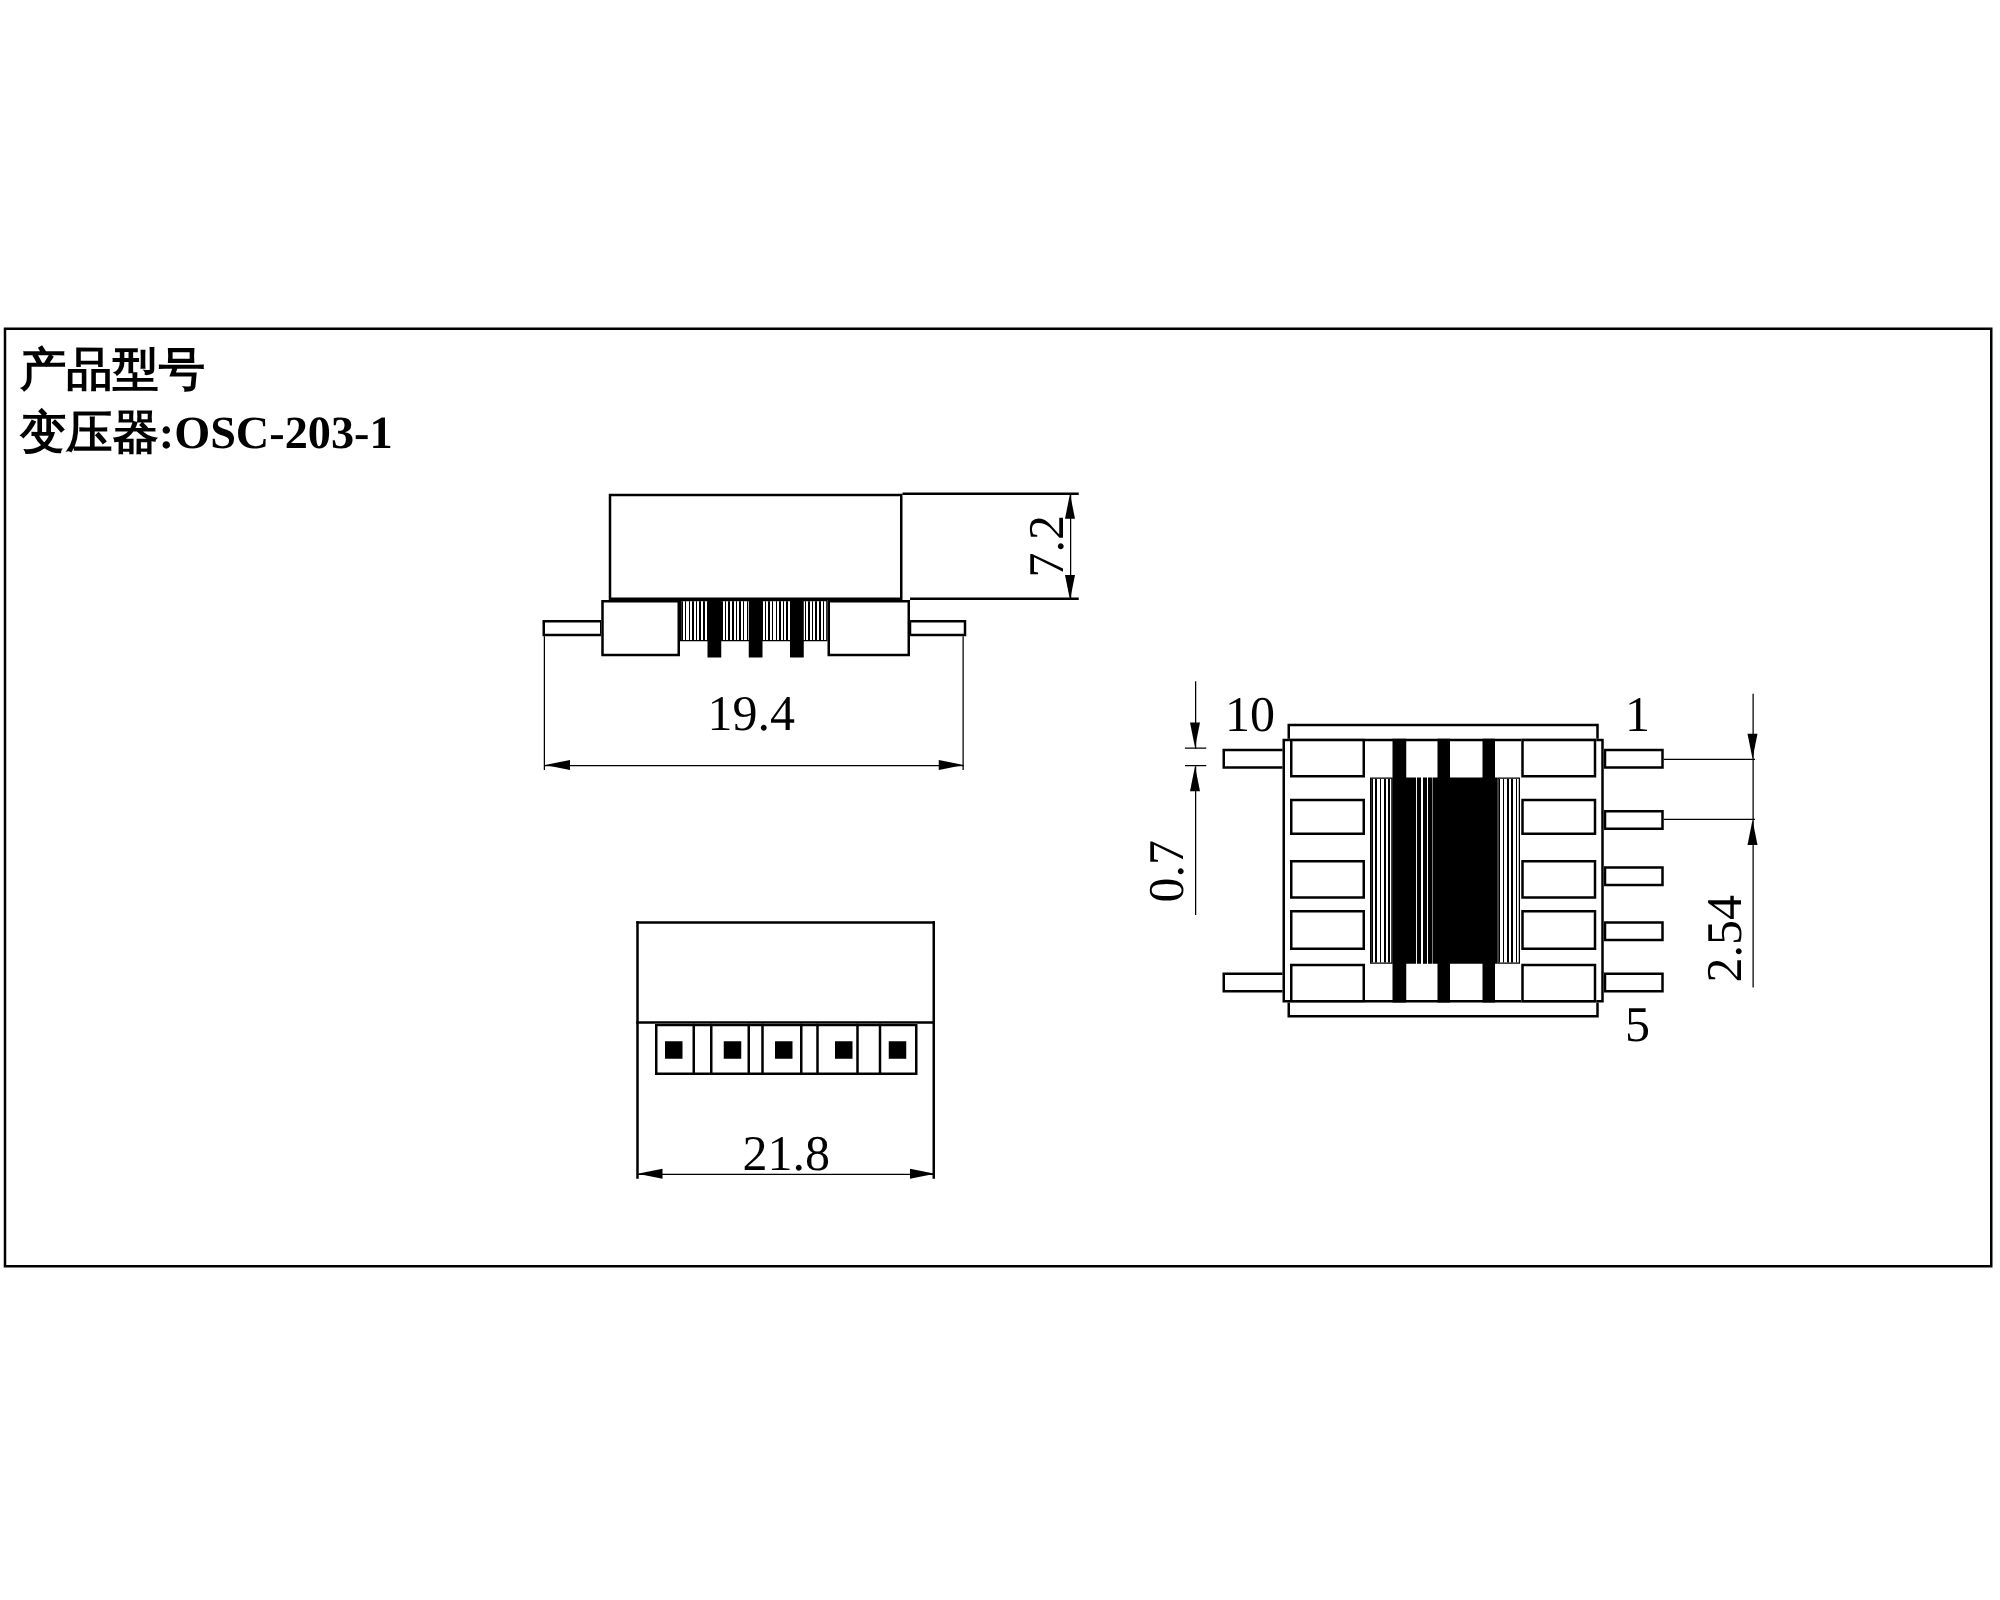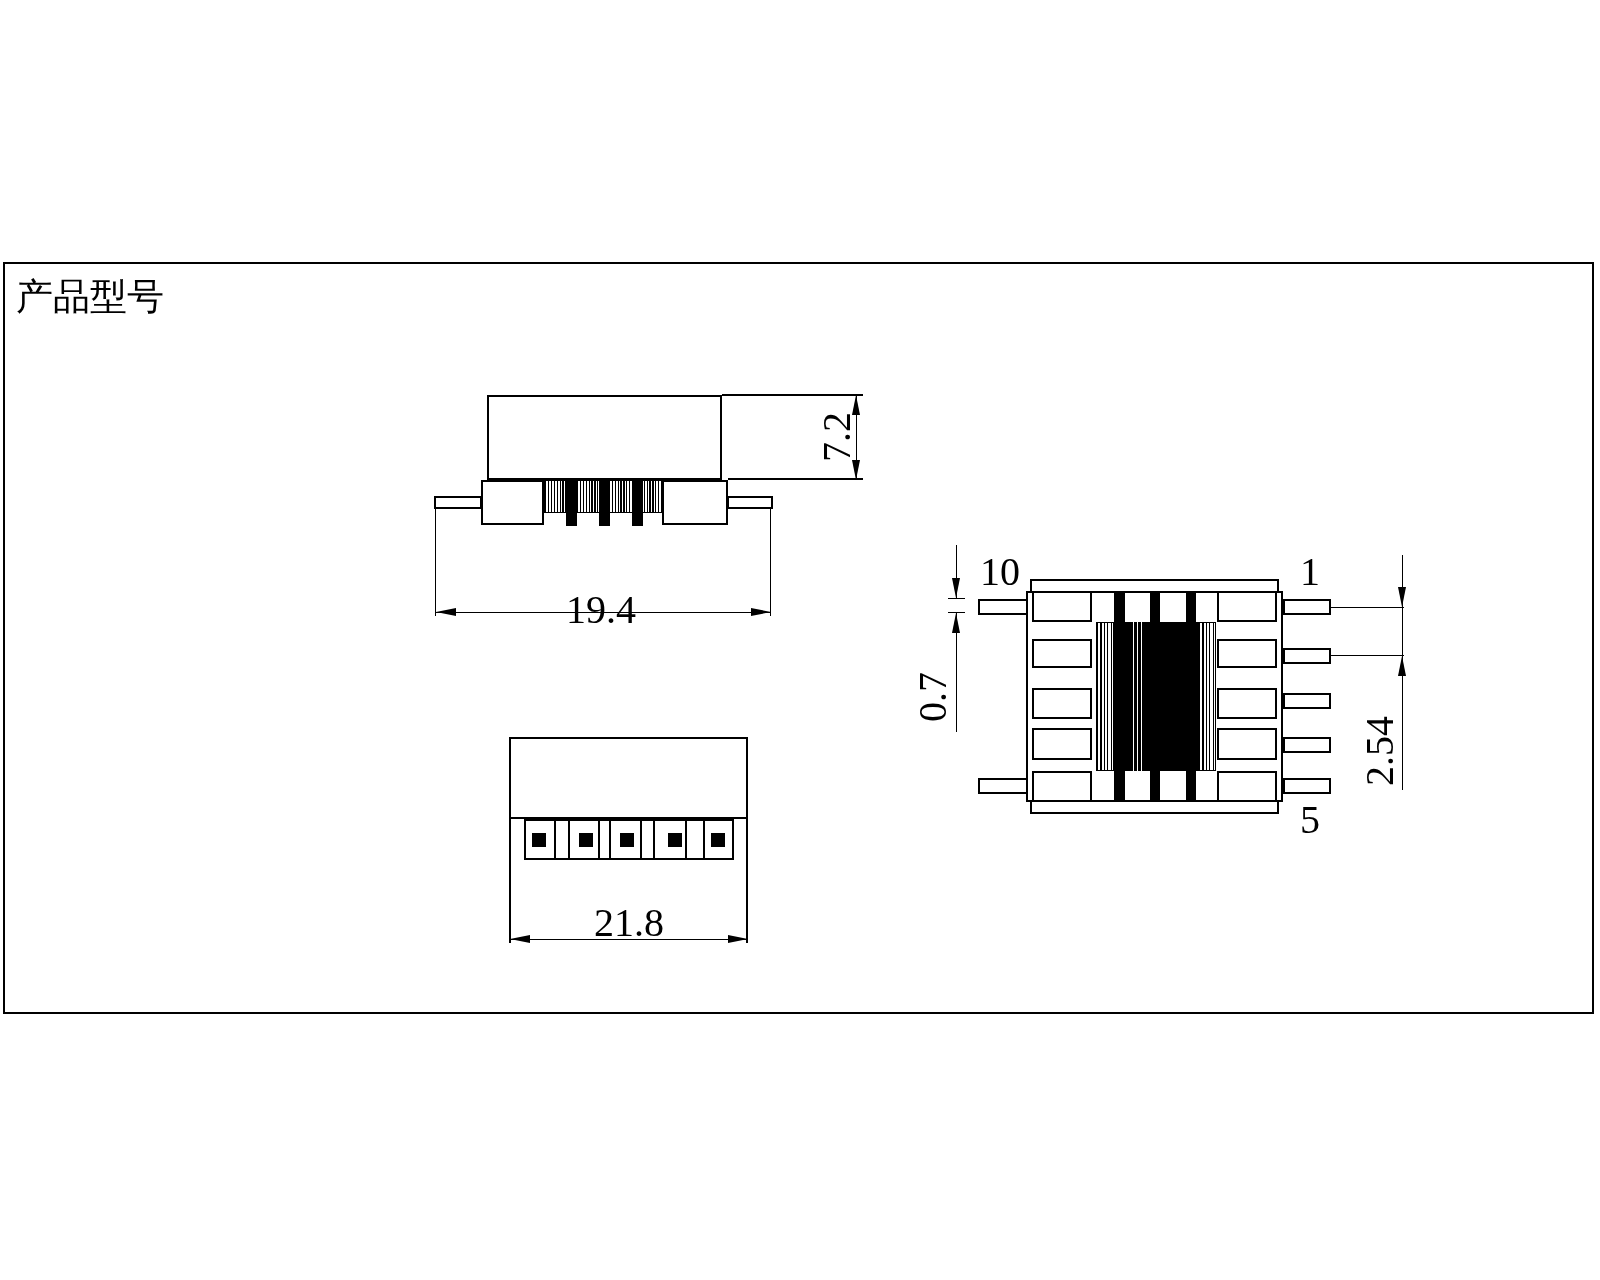--- a/index.html
+++ b/index.html
@@ -19,31 +19,32 @@
   .hatchw{background:repeating-linear-gradient(to right,#fff 0 1px,#000 1px 4.2px);}
   
   .dim{position:absolute;font-size:40px;line-height:40px;text-align:center;white-space:nowrap;}
   .vdim{position:absolute;font-size:40px;line-height:40px;height:40px;text-align:center;white-space:nowrap;
         transform:rotate(-90deg);transform-origin:center;}
   
   .arrU{position:absolute;width:0;height:0;border-left:4px solid transparent;border-right:4px solid transparent;border-bottom:20px solid #000;}
   .arrD{position:absolute;width:0;height:0;border-left:4px solid transparent;border-right:4px solid transparent;border-top:20px solid #000;}
   .arrL{position:absolute;width:0;height:0;border-top:4px solid transparent;border-bottom:4px solid transparent;border-right:20px solid #000;}
   .arrR{position:absolute;width:0;height:0;border-top:4px solid transparent;border-bottom:4px solid transparent;border-left:20px solid #000;}
-  .title{position:absolute;left:16px;top:272px;font-size:37px;line-height:50px;white-space:nowrap;}
+  .title{position:absolute;left:16px;top:272px;font-size:37px;line-height:50px;white-space:nowrap;font-weight:bold;}
 </style>
 </head>
 <body>
 
 <div id="canvas">
 
   <div class="box" style="left:3px;top:262px;width:1591px;height:752px;background:transparent;"></div>
 
   <div class="title">
     <div>产品型号</div>
+    <div>变压器:OSC-203-1</div>
   </div>
 
   <div class="box" style="left:434px;top:496px;width:48px;height:13px;"></div>
   <div class="box" style="left:727px;top:496px;width:46px;height:13px;"></div>
 
   <div class="box" style="left:487px;top:395px;width:235px;height:85px;"></div>
 
   <div class="ln2h" style="left:722px;top:394px;width:141px;"></div>
   <div class="ln2h" style="left:728px;top:478px;width:135px;"></div>
 
@@ -59,21 +60,21 @@
   <div class="ln1v" style="left:856px;top:395px;height:85px;"></div>
   <div class="arrU" style="left:852px;top:395px;"></div>
   <div class="arrD" style="left:852px;top:460px;"></div>
   <div class="vdim" style="left:797px;top:417px;width:80px;">7.2</div>
 
   <div class="ln1v" style="left:435px;top:509px;height:107px;"></div>
   <div class="ln1v" style="left:770px;top:509px;height:107px;"></div>
   <div class="ln1h" style="left:436px;top:612px;width:335px;"></div>
   <div class="arrL" style="left:436px;top:608px;"></div>
   <div class="arrR" style="left:751px;top:608px;"></div>
-  <div class="dim" style="left:541px;top:590px;width:120px;">19.4</div>
+  <div class="dim" style="left:541px;top:551px;width:120px;">19.4</div>
 
   <div class="ln2v" style="left:509px;top:737px;height:206px;"></div>
   <div class="ln2v" style="left:746px;top:737px;height:206px;"></div>
   <div class="ln2h" style="left:509px;top:737px;width:239px;"></div>
   <div class="ln2h" style="left:509px;top:817px;width:239px;"></div>
 
   <div class="box" style="left:524px;top:819px;width:210px;height:41px;"></div>
   <div class="ln2v" style="left:554px;top:819px;height:41px;"></div>
   <div class="ln2v" style="left:568px;top:819px;height:41px;"></div>
   <div class="ln2v" style="left:598px;top:819px;height:41px;"></div>

